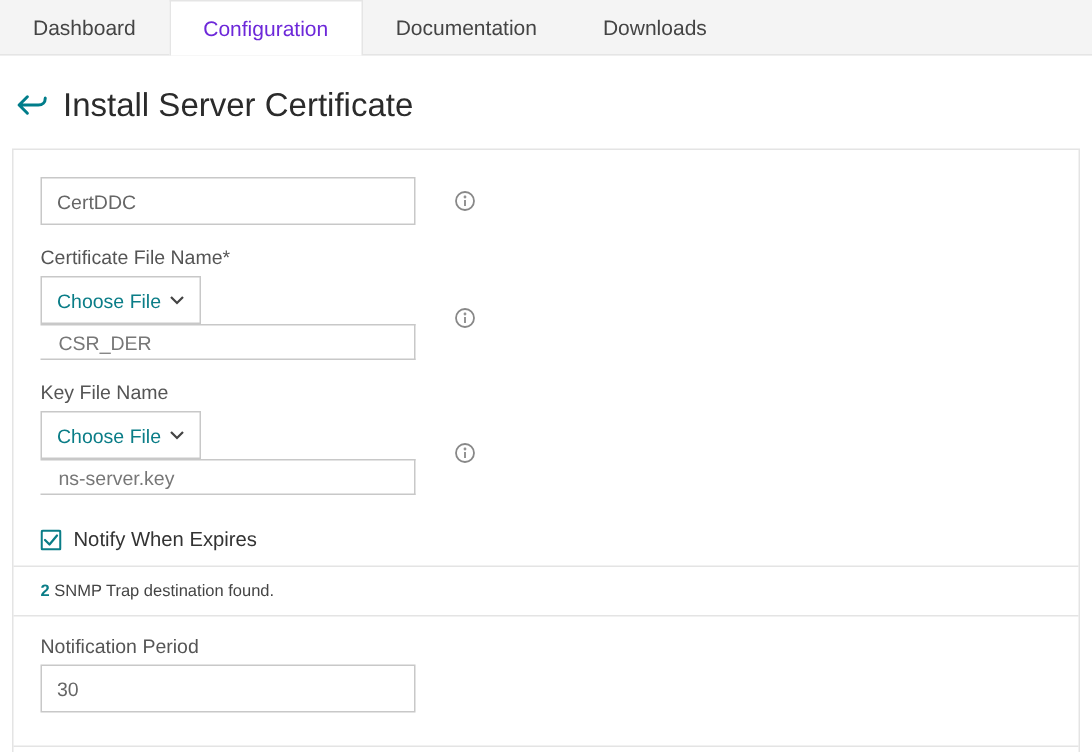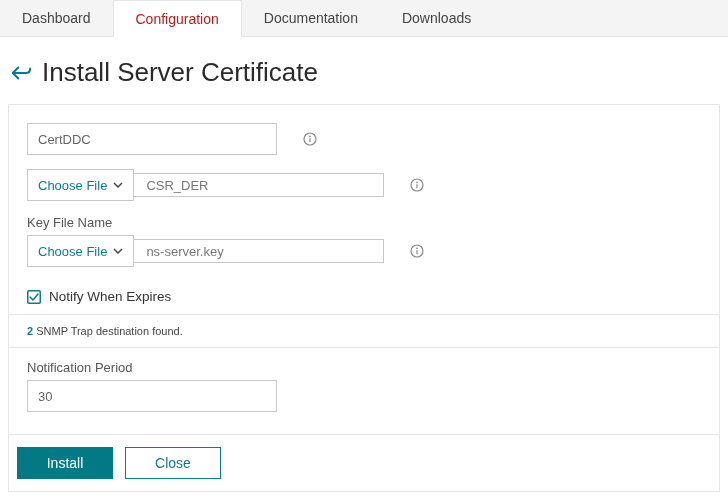--- a/index.html
+++ b/index.html
@@ -18,21 +18,21 @@
   }
   .tab {
     padding: 10px 22px;
     font-size: 14px;
     color: #444;
     cursor: pointer;
     border-right: 0;
   }
   .tab.active {
     background: #fff;
-    color: #b91c1c;
+    color: #6d28d9;
     border-left: 1px solid #e5e5e5;
     border-right: 1px solid #e5e5e5;
     border-top: 1px solid #e5e5e5;
     margin-bottom: -1px;
   }
 
   .page {
     padding: 14px 6px 16px 6px;
   }
   .header-row {
@@ -41,21 +41,21 @@
     gap: 10px;
     padding: 6px 4px 16px 4px;
   }
   .back-icon {
     width: 22px; height: 22px;
     color: #007d8a;
     cursor: pointer;
     flex-shrink: 0;
   }
   .page-title {
-    font-size: 26px;
+    font-size: 22px;
     font-weight: 400;
     color: #2b2b2b;
   }
 
   .panel {
     border: 1px solid #e4e4e4;
     padding: 0;
     margin: 0 2px;
   }
   .section-top {
@@ -78,21 +78,22 @@
     background: #fff;
   }
   .text-input.sm { width: 250px; }
   .row-flex { display: flex; align-items: center; gap: 25px; }
   .info-icon {
     width: 16px; height: 16px;
     color: #888;
   }
   .file-combo {
     display: flex;
-    align-items: center;
+    align-items: flex-start;
+    flex-direction: column;
   }
   .choose-btn {
     display: flex;
     align-items: center;
     gap: 6px;
     height: 32px;
     padding: 0 10px;
     border: 1px solid #c8c8c8;
     background: #fff;
     color: #0a7d87;
@@ -194,20 +195,21 @@
           <input class="text-input sm" type="text" value="CertDDC" style="">
           <svg class="info-icon" viewBox="0 0 24 24" fill="none" stroke="currentColor" stroke-width="1.8">
             <circle cx="12" cy="12" r="9"></circle>
             <line x1="12" y1="11" x2="12" y2="17"></line>
             <circle cx="12" cy="8" r="0.5" fill="currentColor"></circle>
           </svg>
         </div>
       </div>
 
       <div class="field">
+        <label class="field-label">Certificate File Name*</label>
         <div class="row-flex">
           <div class="file-combo">
             <div class="choose-btn">
               <span>Choose File</span>
               <svg class="chev-down" viewBox="0 0 10 10" fill="none" stroke="currentColor" stroke-width="1.5">
                 <path d="M1 3 L5 7 L9 3"></path>
               </svg>
             </div>
             <div class="file-name-box">CSR_DER</div>
           </div>

